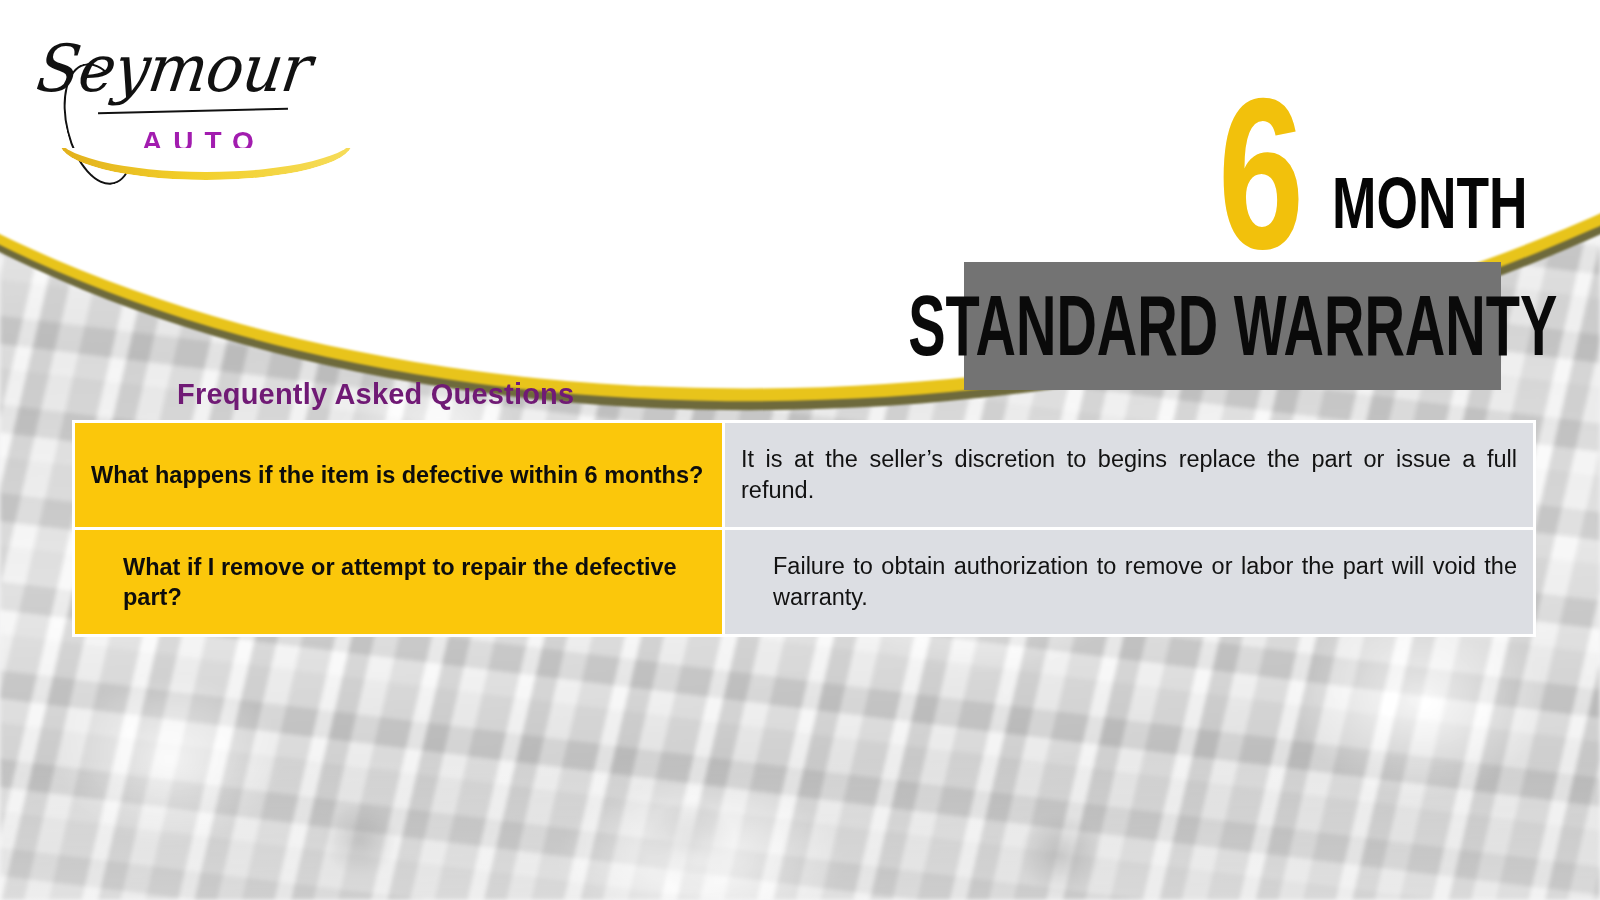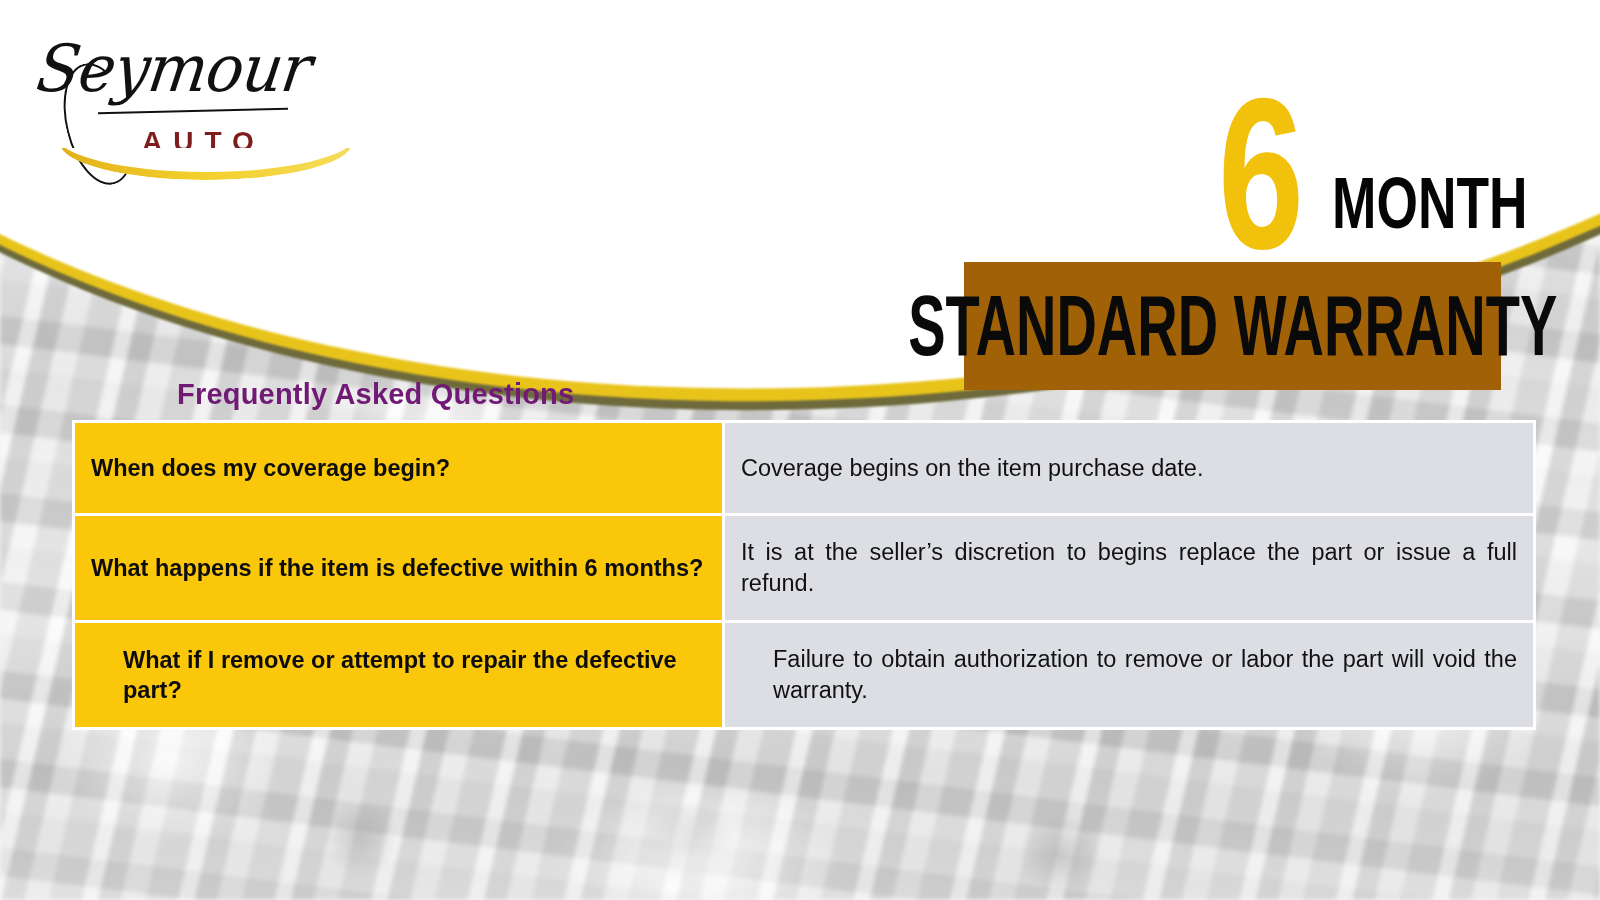--- a/index.html
+++ b/index.html
@@ -112,21 +112,21 @@
     position:absolute;left:68px;top:88px;
     width:190px;height:2px;background:#111;
     transform:rotate(-1.4deg);
   }
   .logo-auto{
     position:absolute;left:112px;top:104px;
     font-family:"Liberation Sans", sans-serif;
     font-weight:700;
     font-size:28px;
     letter-spacing:11px;
-    color:#7f1d1d;
+    color:#a21caf;
   }
   .logo-swish{
     position:absolute;left:30px;top:126px;
     width:292px;height:32px;
     overflow:hidden;
   }
   .logo-swish:before{
     content:"";
     position:absolute;left:0;top:-42px;
     width:292px;height:74px;
@@ -174,21 +174,21 @@
     transform:scaleX(.86) scaleY(1.16);
     transform-origin:left top;
     letter-spacing:0px;
   }
 
   
   .warranty-bar{
     position:absolute;
     left:964px;top:262px;
     width:537px;height:128px;
-    background:#a16207;
+    background:#737373;
     display:flex;align-items:center;justify-content:center;
     box-shadow:0 0 0 0 rgba(0,0,0,0);
   }
   .warranty-bar span{
     font-family:"Liberation Sans", sans-serif;
     font-weight:700;
     font-size:70px;
     line-height:70px;
     color:#0a0a0a;
     transform:scaleX(.80) scaleY(1.22);
@@ -272,24 +272,20 @@
   <div class="month">MONTH</div>
 
   <div class="warranty-bar">
     <span>STANDARD WARRANTY</span>
   </div>
 
   <div class="faq-heading">Frequently Asked Questions</div>
 
   <table class="faq-table">
     <tbody>
-      <tr class="r1">
-        <td class="q-cell">When does my coverage begin?</td>
-        <td class="a-cell">Coverage begins on the item purchase date.</td>
-      </tr>
       <tr class="r2">
         <td class="q-cell">What happens if the item is defective within 6 months?</td>
         <td class="a-cell">It is at the seller’s discretion to begins replace the part or issue a full refund.</td>
       </tr>
       <tr class="r4">
         <td class="q-cell">What if I remove or attempt to repair the defective part?</td>
         <td class="a-cell">Failure to obtain authorization to remove or labor the part will void the warranty.</td>
       </tr>
     </tbody>
   </table>

